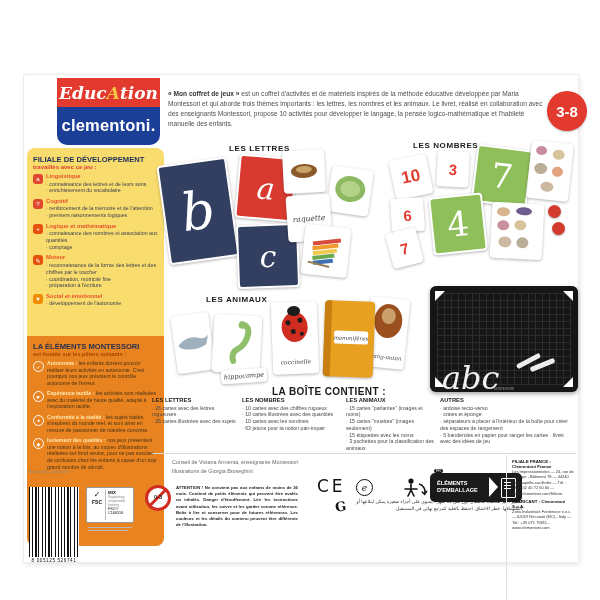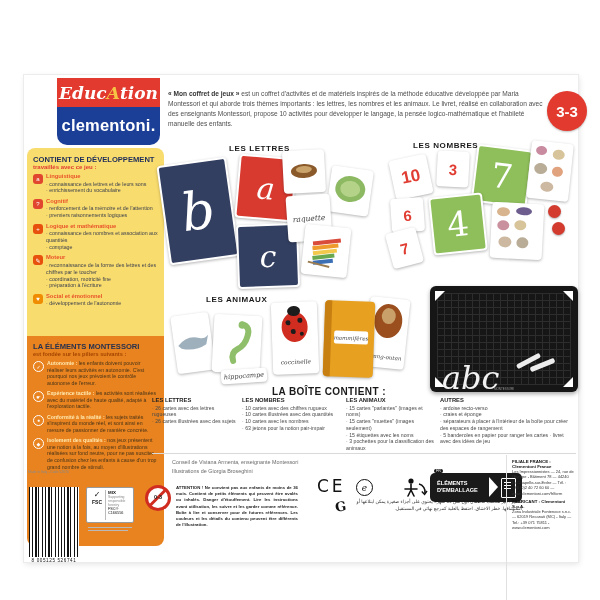--- a/index.html
+++ b/index.html
@@ -89,29 +89,29 @@
 
     <div id="clem-logo" class="abs">
       <span>clementoni.</span>
     </div>
     <div id="edu-logo" class="abs">
       <span>Educ</span>
         <span class="yel">A</span>
         <span>tion</span>
     </div>
     <div id="age-badge" class="abs">
-      <span>3-3</span>
+      <span>3-8</span>
     </div>
 
     <p id="intro" class="abs" style="margin:0;">
       <b>« Mon coffret de jeux »</b><span> est un coffret d'activités et de matériels inspirés de la méthode éducative développée par Maria Montessori et qui aborde trois thèmes importants : les lettres, les nombres et les animaux. Le livret, réalisé en collaboration avec des enseignants Montessori, propose 10 activités pour développer le langage, la pensée logico-mathématique et l'habileté manuelle des enfants.</span>
     </p>
 
     <div id="panel-yellow" class="abs">
-      <div class="dom-title">CONTIENT DE DÉVELOPPEMENT</div>
+      <div class="dom-title">FILIALE DE DÉVELOPPEMENT</div>
       <div class="dom-sub">travaillés avec ce jeu :</div>
 
       <div class="sec">
         <div class="sec-icon">a</div>
         <div class="sec-body">
           <div class="sec-title">Linguistique</div>
           <div>· connaissance des lettres et de leurs sons</div>
           <div>· enrichissement du vocabulaire</div>
         </div>
       </div>

